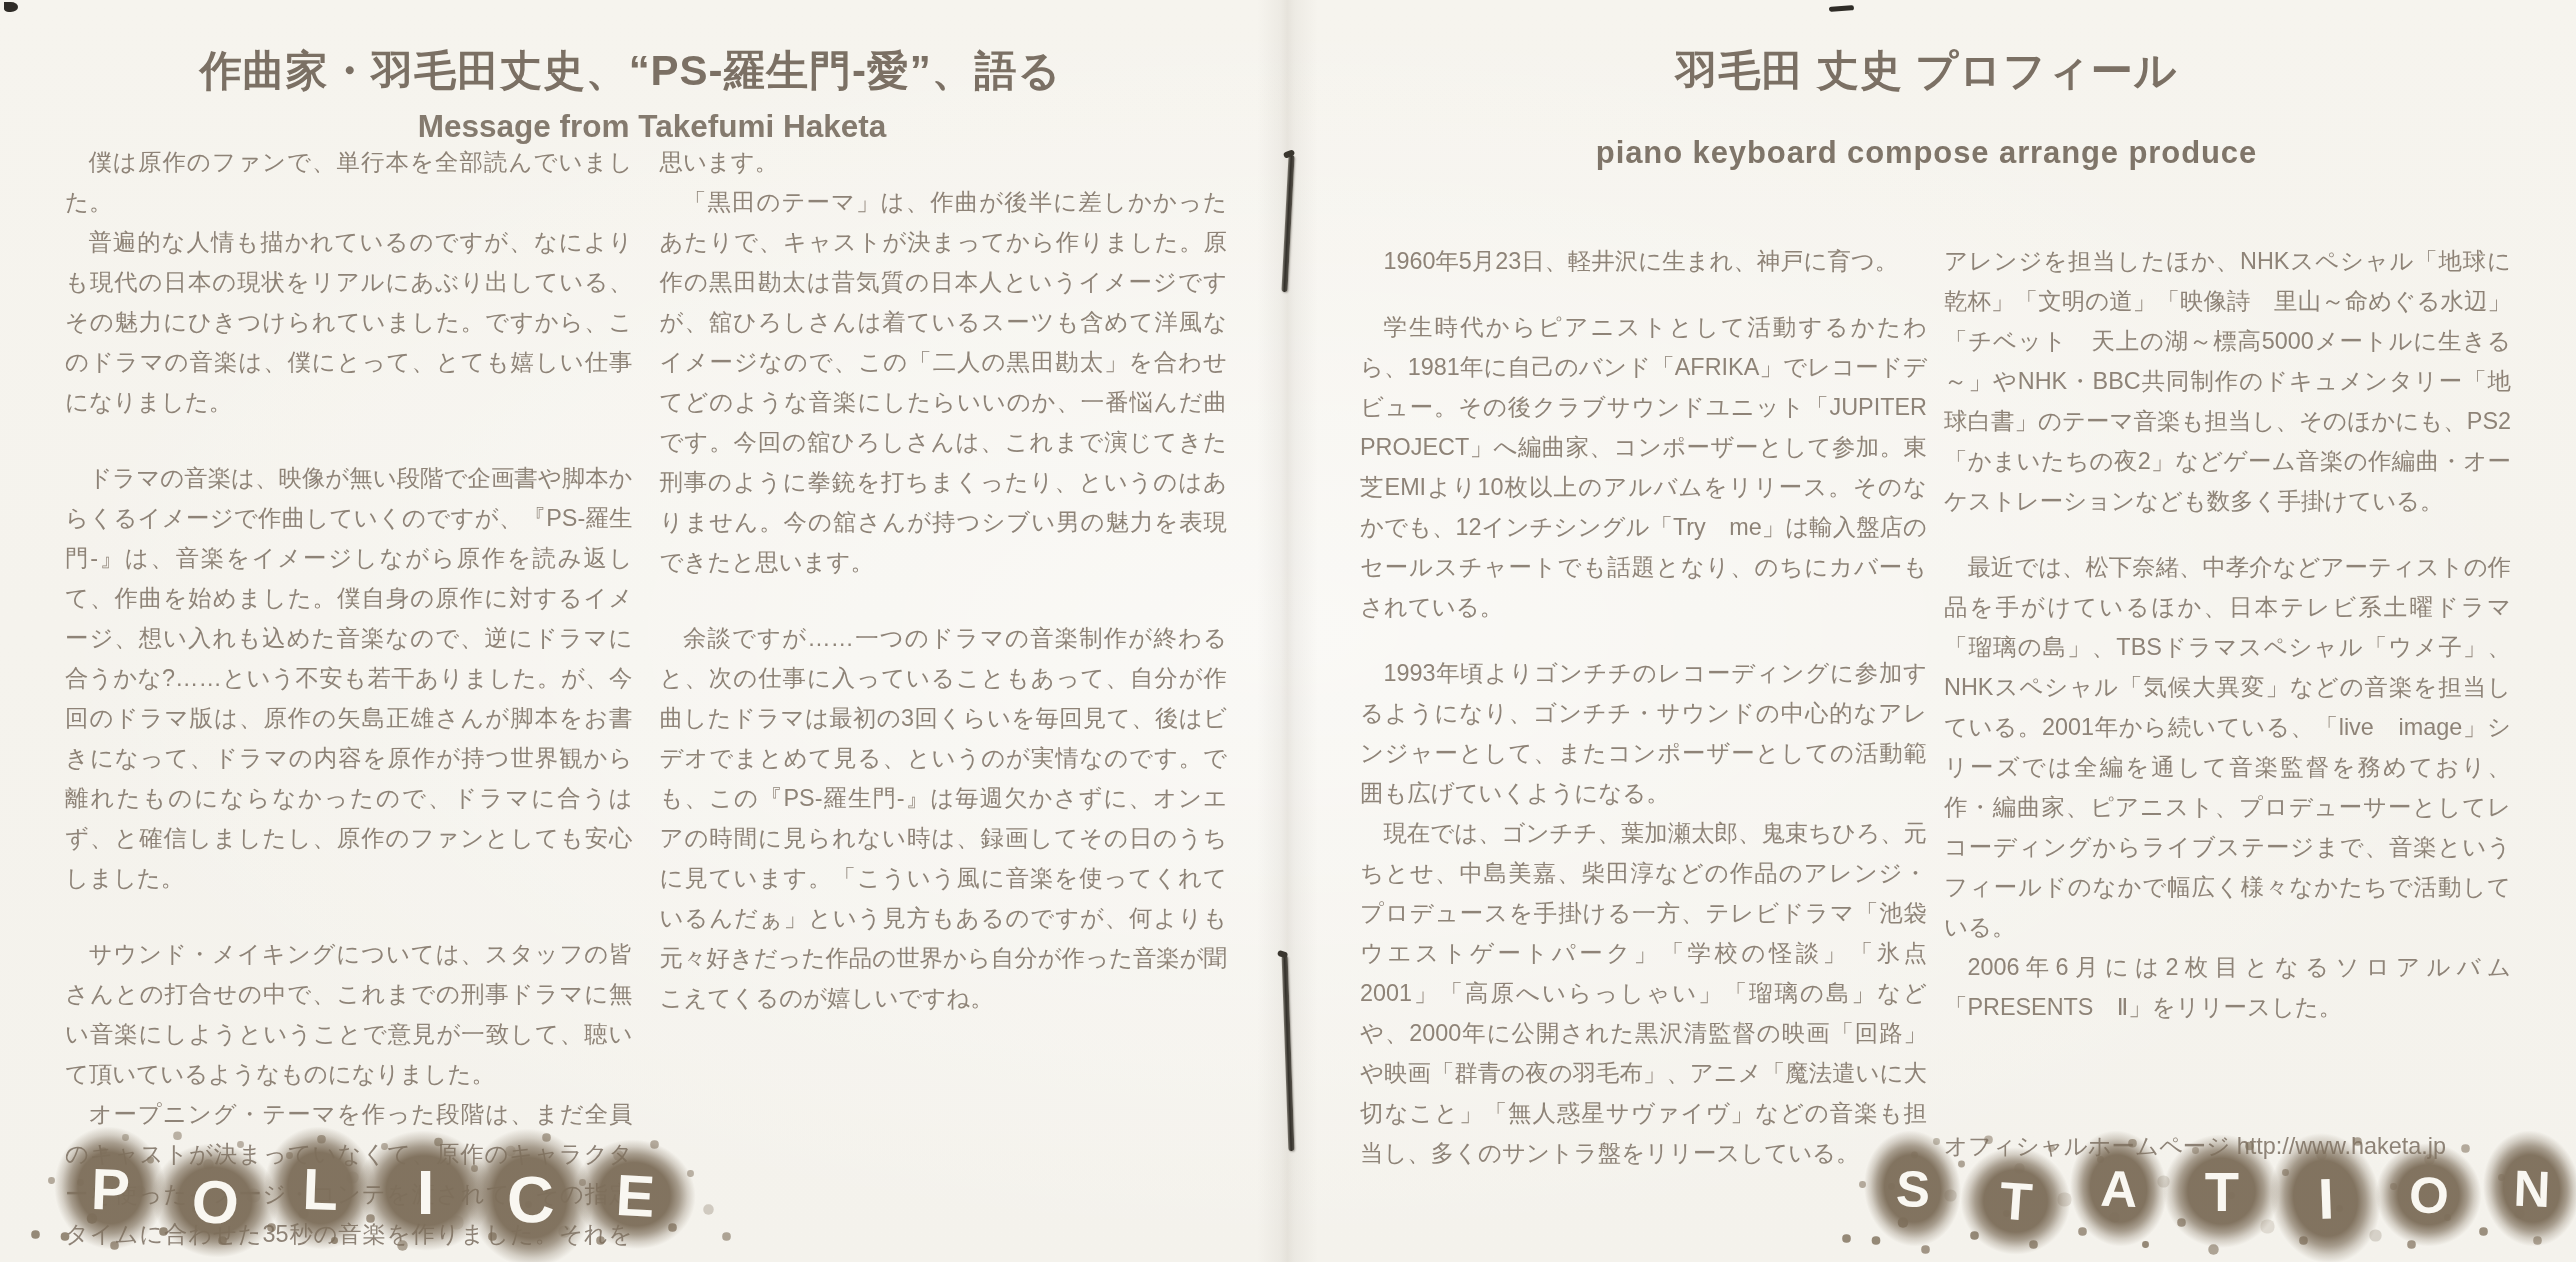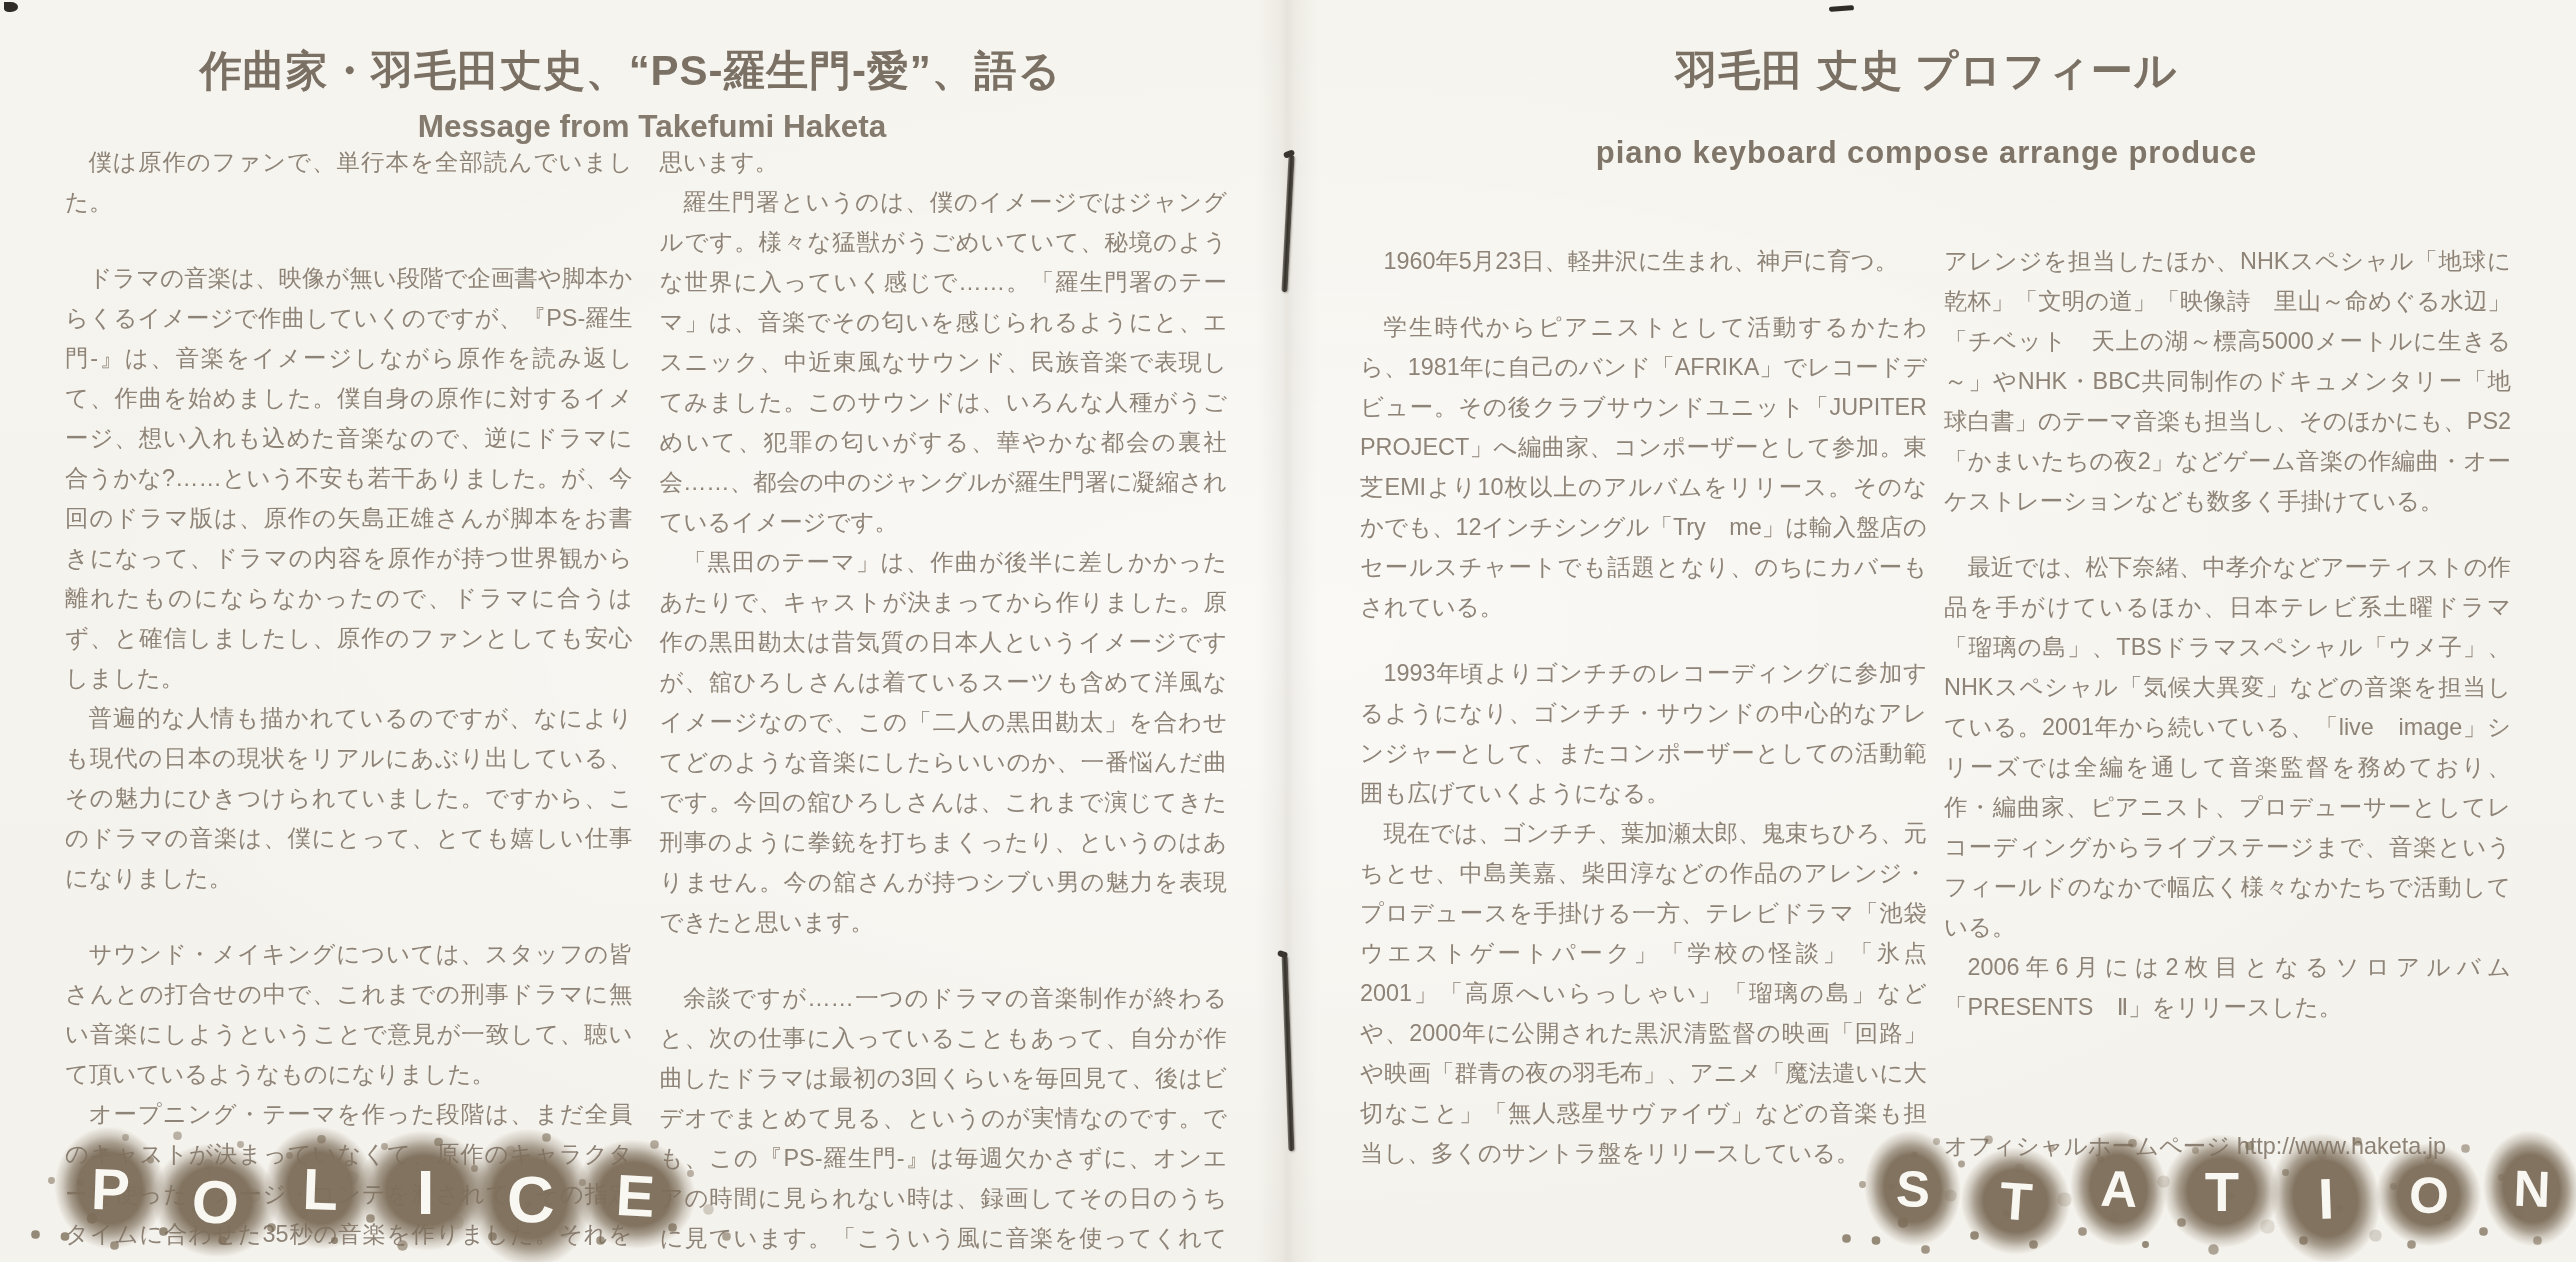--- a/index.html
+++ b/index.html
@@ -108,28 +108,27 @@
   <div class="speck speck-b"></div>
 
   <section class="page left">
     <header class="left-header">
       <h1>作曲家・羽毛田丈史、“PS-羅生門-愛”、語る</h1>
       <h2>Message from Takefumi Haketa</h2>
     </header>
     <div class="columns left-columns">
       <div class="col">
           <p class="para indent">僕は原作のファンで、単行本を全部読んでいました。</p>
+          <p class="para indent">普遍的な人情も描かれているのですが、なによりも現代の日本の現状をリアルにあぶり出している、その魅力にひきつけられていました。ですから、このドラマの音楽は、僕にとって、とても嬉しい仕事になりました。</p>
           <p class="para indent gap">ドラマの音楽は、映像が無い段階で企画書や脚本からくるイメージで作曲していくのですが、『PS-羅生門-』は、音楽をイメージしながら原作を読み返して、作曲を始めました。僕自身の原作に対するイメージ、想い入れも込めた音楽なので、逆にドラマに合うかな?……という不安も若干ありました。が、今回のドラマ版は、原作の矢島正雄さんが脚本をお書きになって、ドラマの内容を原作が持つ世界観から離れたものにならなかったので、ドラマに合うはず、と確信しましたし、原作のファンとしても安心しました。</p>
-          <p class="para indent">普遍的な人情も描かれているのですが、なによりも現代の日本の現状をリアルにあぶり出している、その魅力にひきつけられていました。ですから、このドラマの音楽は、僕にとって、とても嬉しい仕事になりました。</p>
           <p class="para indent gap">サウンド・メイキングについては、スタッフの皆さんとの打合せの中で、これまでの刑事ドラマに無い音楽にしようということで意見が一致して、聴いて頂いているようなものになりました。</p>
           <p class="para indent">オープニング・テーマを作った段階は、まだ全員のキャストが決まっていなくて、原作のキャラクターを使ったイメージ・コンテを渡されて、その指定タイムに合わせた35秒の音楽を作りました。それを聴いた監督に気に入って頂いて「長いヴァージョンが欲しい」ということで3分くらいのロング・ヴァージョンを作りました。</p>
         </div>
       <div class="col">
           <p class="para">思います。</p>
-          <p class="para indent">羅生門署というのは、僕のイメージではジャングルです。様々な猛獣がうごめいていて、秘境のような世界に入っていく感じで……。「羅生門署のテーマ」は、音楽でその匂いを感じられるようにと、エスニック、中近東風なサウンド、民族音楽で表現してみました。このサウンドは、いろんな人種がうごめいて、犯罪の匂いがする、華やかな都会の裏社会……、都会の中のジャングルが羅生門署に凝縮されているイメージです。</p>
           <p class="para indent">「黒田のテーマ」は、作曲が後半に差しかかったあたりで、キャストが決まってから作りました。原作の黒田勘太は昔気質の日本人というイメージですが、舘ひろしさんは着ているスーツも含めて洋風なイメージなので、この「二人の黒田勘太」を合わせてどのような音楽にしたらいいのか、一番悩んだ曲です。今回の舘ひろしさんは、これまで演じてきた刑事のように拳銃を打ちまくったり、というのはありません。今の舘さんが持つシブい男の魅力を表現できたと思います。</p>
           <p class="para indent gap">余談ですが……一つのドラマの音楽制作が終わると、次の仕事に入っていることもあって、自分が作曲したドラマは最初の3回くらいを毎回見て、後はビデオでまとめて見る、というのが実情なのです。でも、この『PS-羅生門-』は毎週欠かさずに、オンエアの時間に見られない時は、録画してその日のうちに見ています。「こういう風に音楽を使ってくれているんだぁ」という見方もあるのですが、何よりも元々好きだった作品の世界から自分が作った音楽が聞こえてくるのが嬉しいですね。</p>
         </div>
     </div>
     <div class="stencil police">
       <span class="spray-dots"></span>
     <span class="sletter">P</span>
         <span class="sletter">O</span>
         <span class="sletter">L</span>
         <span class="sletter">I</span>

